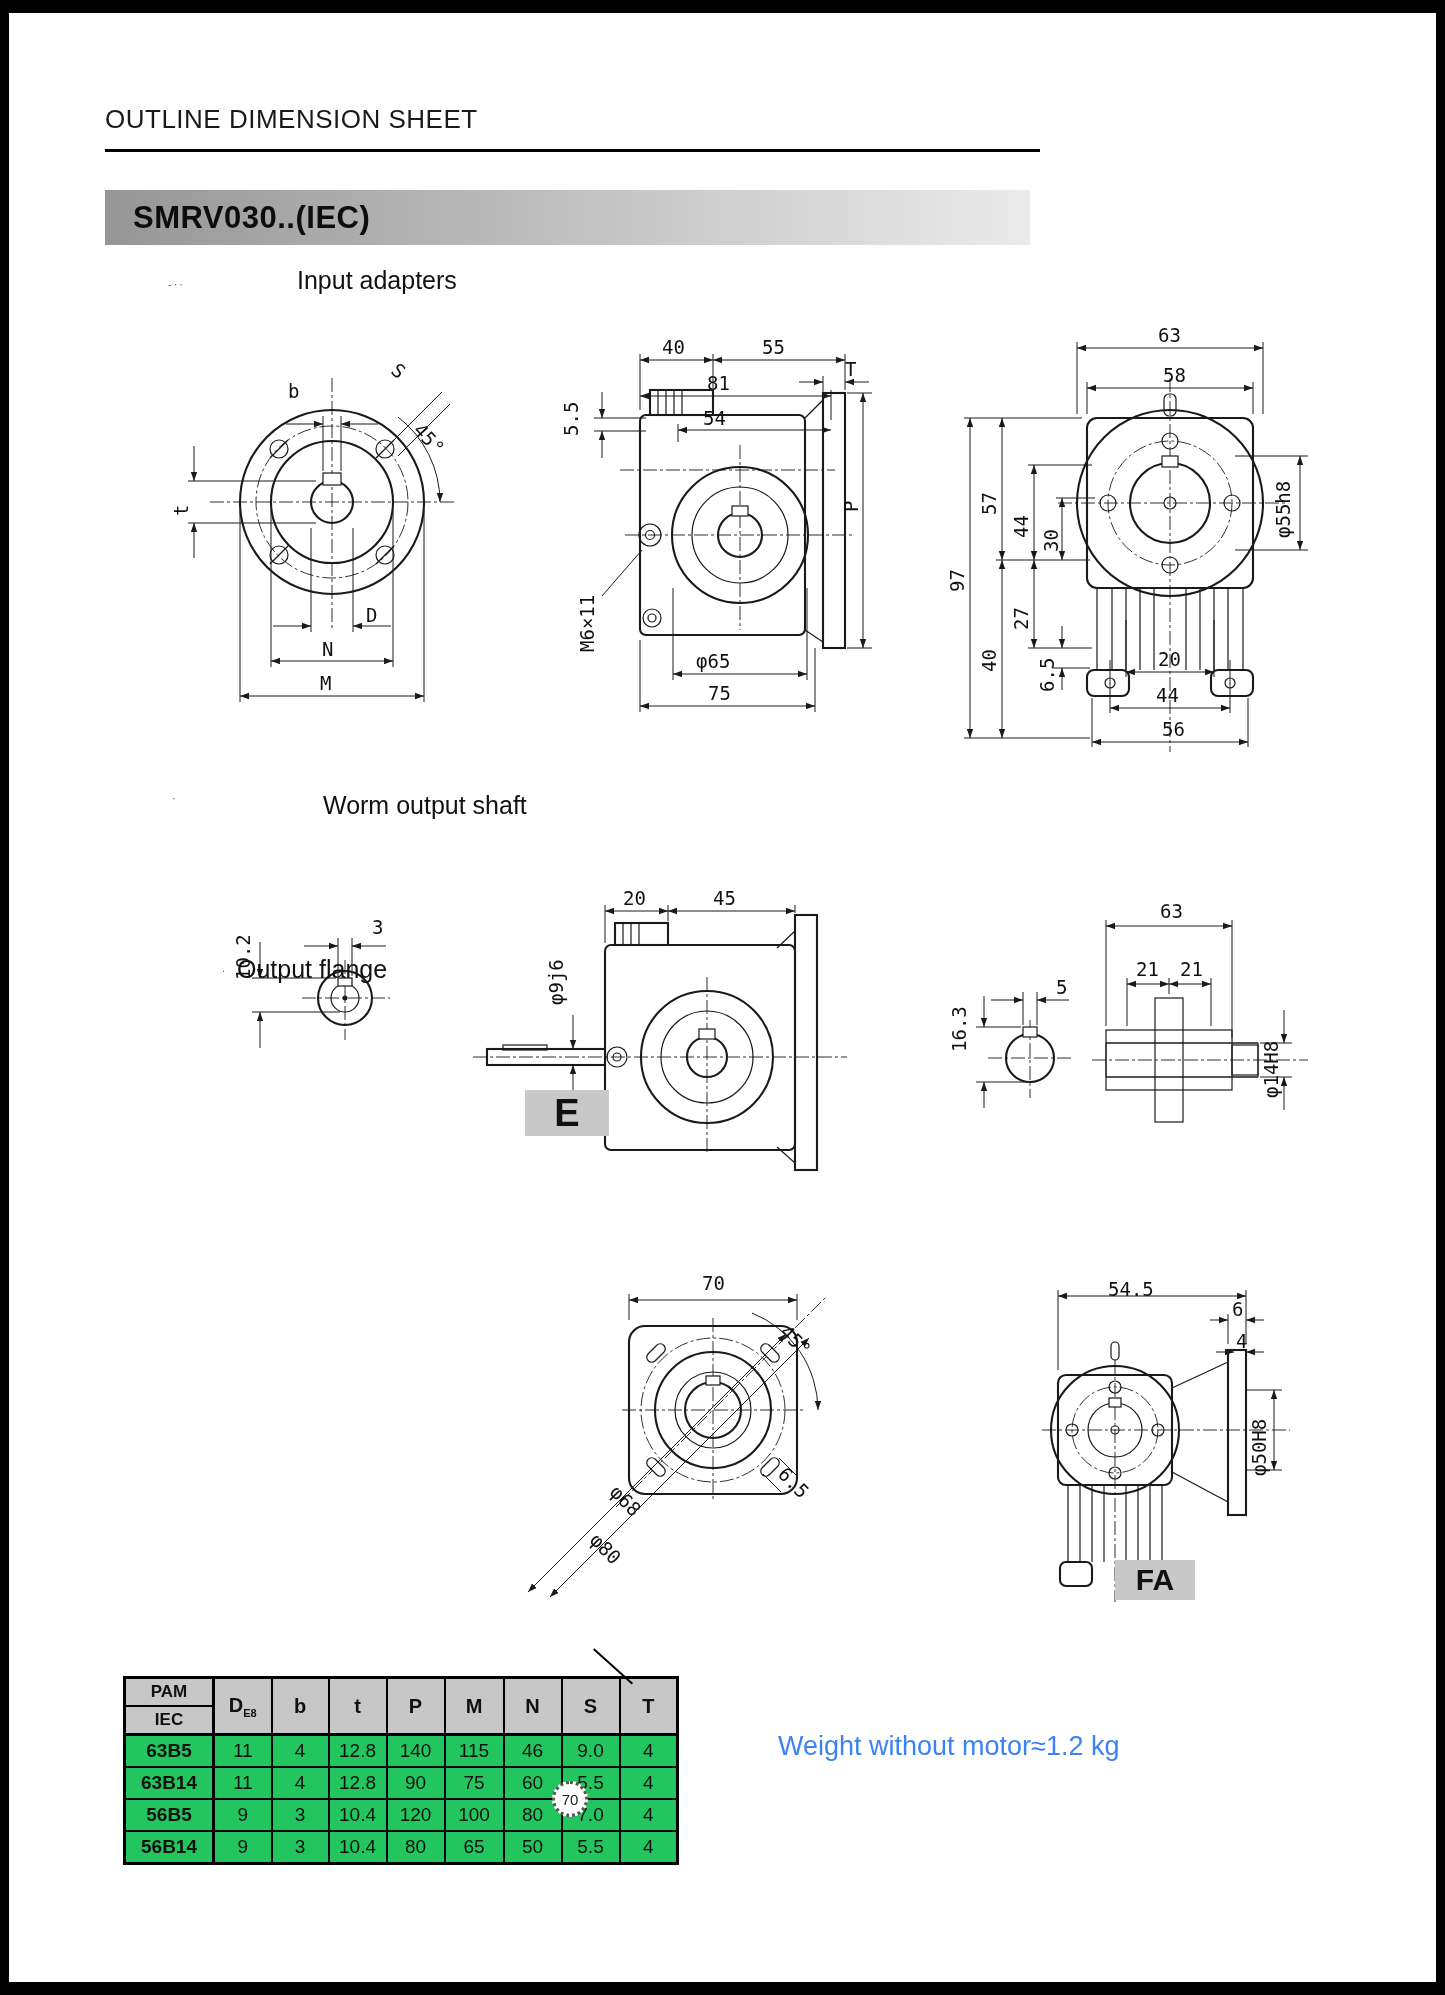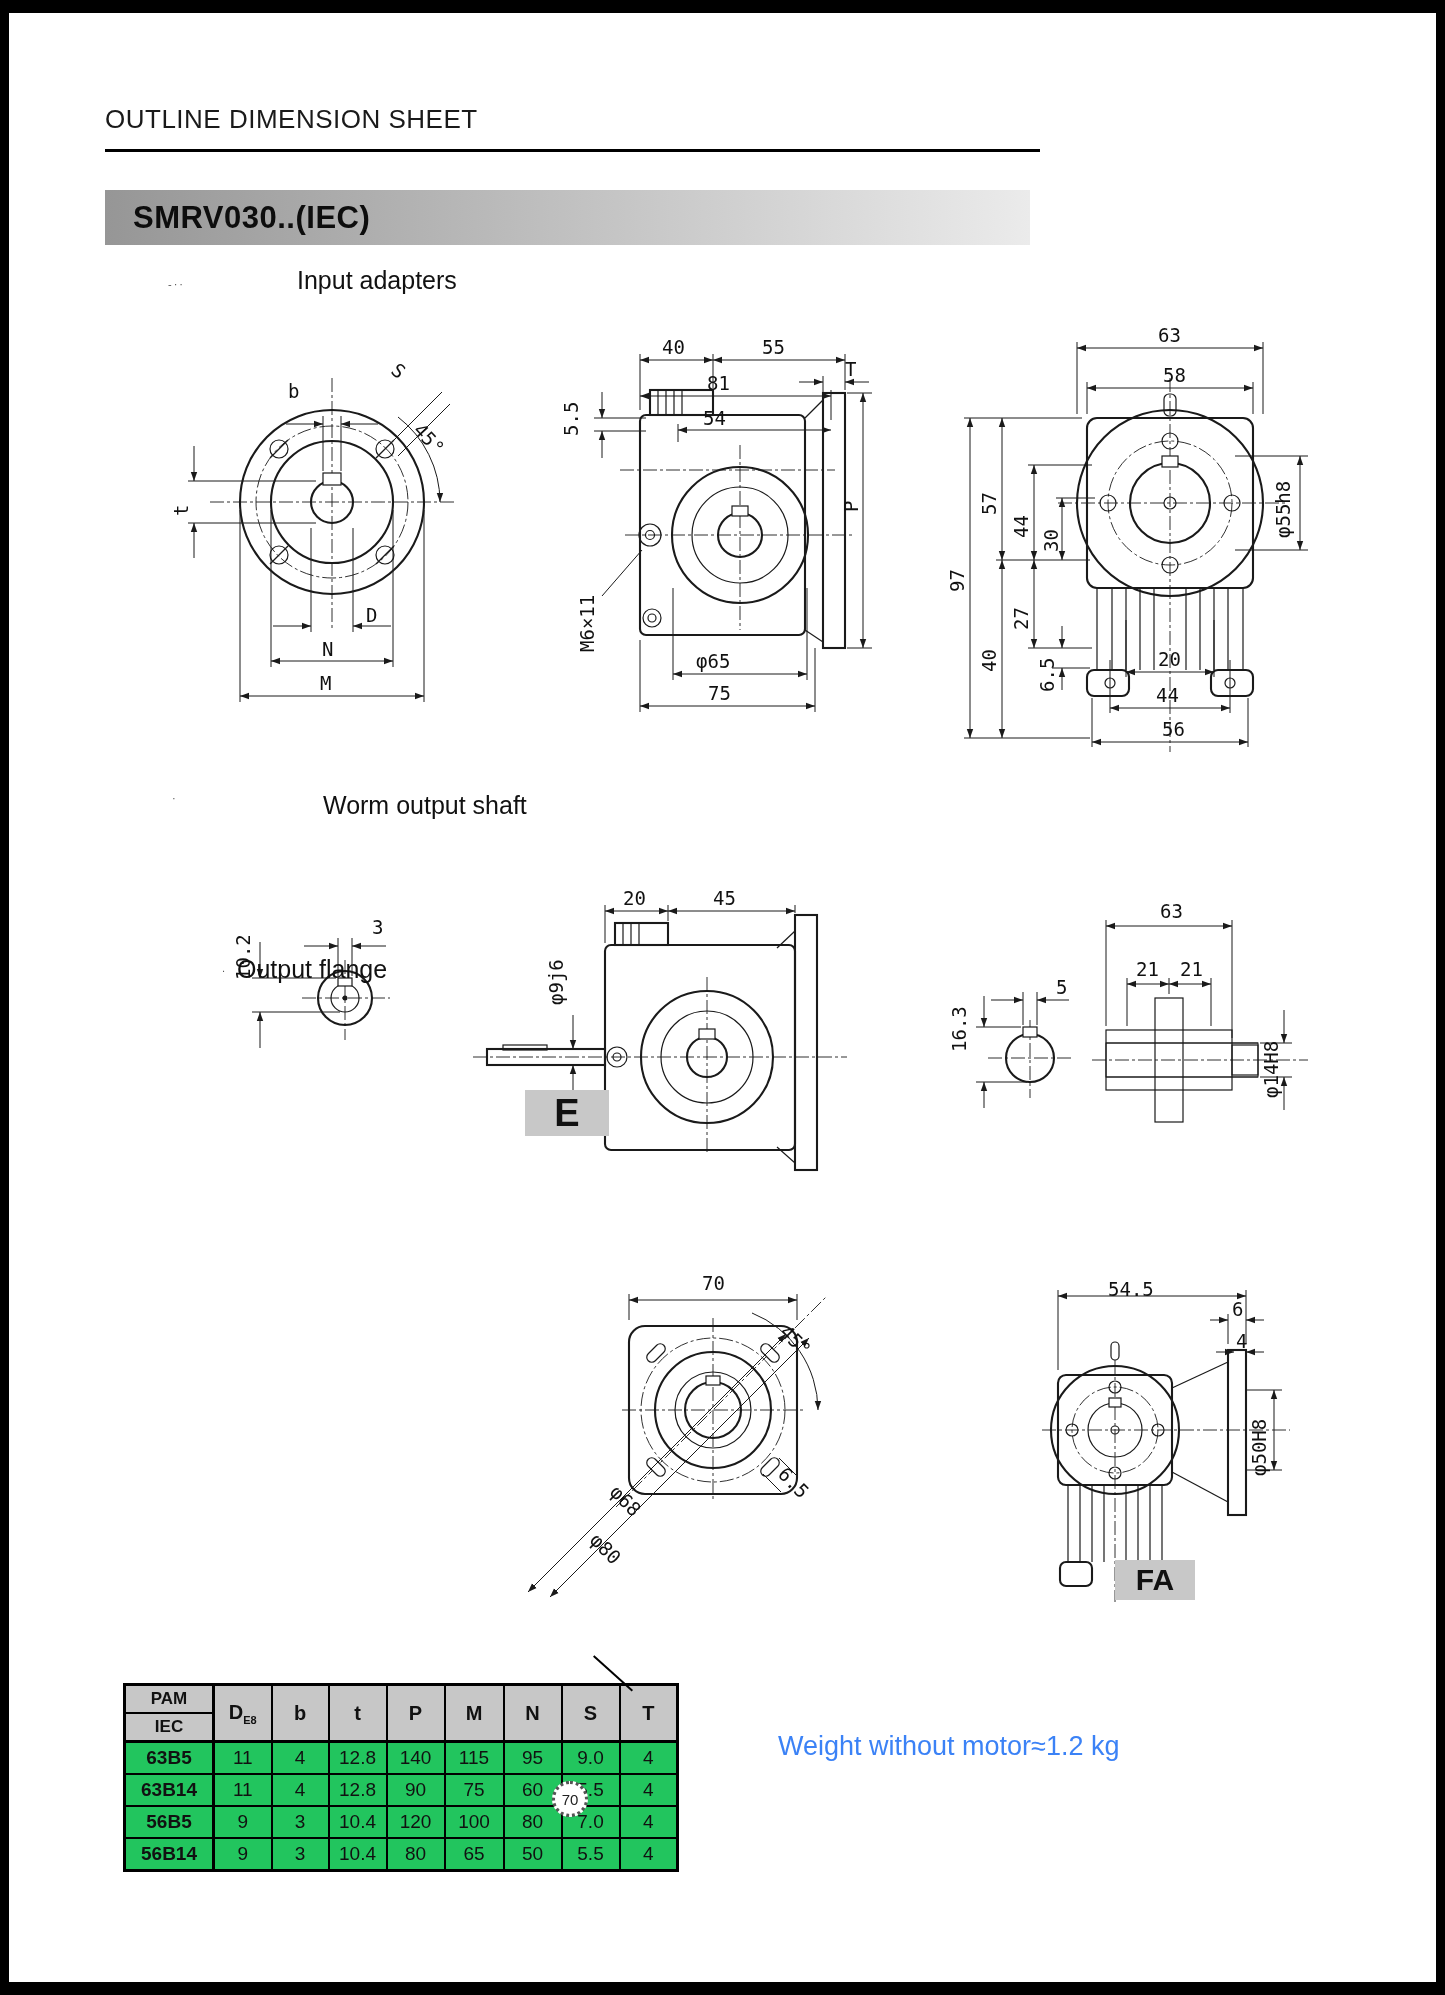--- a/index.html
+++ b/index.html
@@ -28,21 +28,21 @@
   .hatch{stroke:none;}
   .dl{position:absolute;font-family:"DejaVu Sans Mono",monospace;font-size:19px;line-height:1;
       color:#111;white-space:nowrap;transform-origin:left top;}
   .r90{transform:rotate(-90deg);}
   .r45{transform:rotate(45deg);}
   .r40{transform:rotate(40deg);}
   .rm50{transform:rotate(47deg);}
   .view-tag{position:absolute;background:#c8c8c8;display:flex;align-items:center;justify-content:center;
             font-weight:bold;color:#111;}
   
-  .dim-table{position:absolute;left:123px;top:1676px;border-collapse:collapse;table-layout:fixed;margin-top:7px;}
+  .dim-table{position:absolute;left:123px;top:1676px;border-collapse:collapse;table-layout:fixed;}
   .dim-table th,.dim-table td{border:2px solid #000;text-align:center;vertical-align:middle;padding:0;}
   .dim-table{border:3px solid #000;}
   .dim-table thead th{background:#c7c7c7;border-bottom:3px solid #000;font-size:20px;height:54px;}
   .dim-table tbody td{font-size:19px;height:30px;background:#22c55e;}
   .dim-table .col-iec{border-right:3px solid #000;font-weight:bold;}
   .corner div{font-size:17px;font-weight:bold;line-height:26px;}
   .corner .c-top{border-bottom:2px solid #000;}
   .s-col{position:relative;overflow:visible;}
   .s-col::after{content:'';position:absolute;width:52px;height:2px;background:#000;
                 right:-14px;top:4px;transform:rotate(42deg);transform-origin:right top;}
@@ -600,21 +600,21 @@
       </tr>
     </thead>
     <tbody id="table-body">
         <tr>
           <td class="col-iec">63B5</td>
           <td>11</td>
           <td>4</td>
           <td>12.8</td>
           <td>140</td>
           <td>115</td>
-          <td>95</td>
+          <td>46</td>
           <td>9.0</td>
           <td>4</td>
         </tr>
         <tr>
           <td class="col-iec">63B14</td>
           <td>11</td>
           <td>4</td>
           <td>12.8</td>
           <td>90</td>
           <td>75</td>

